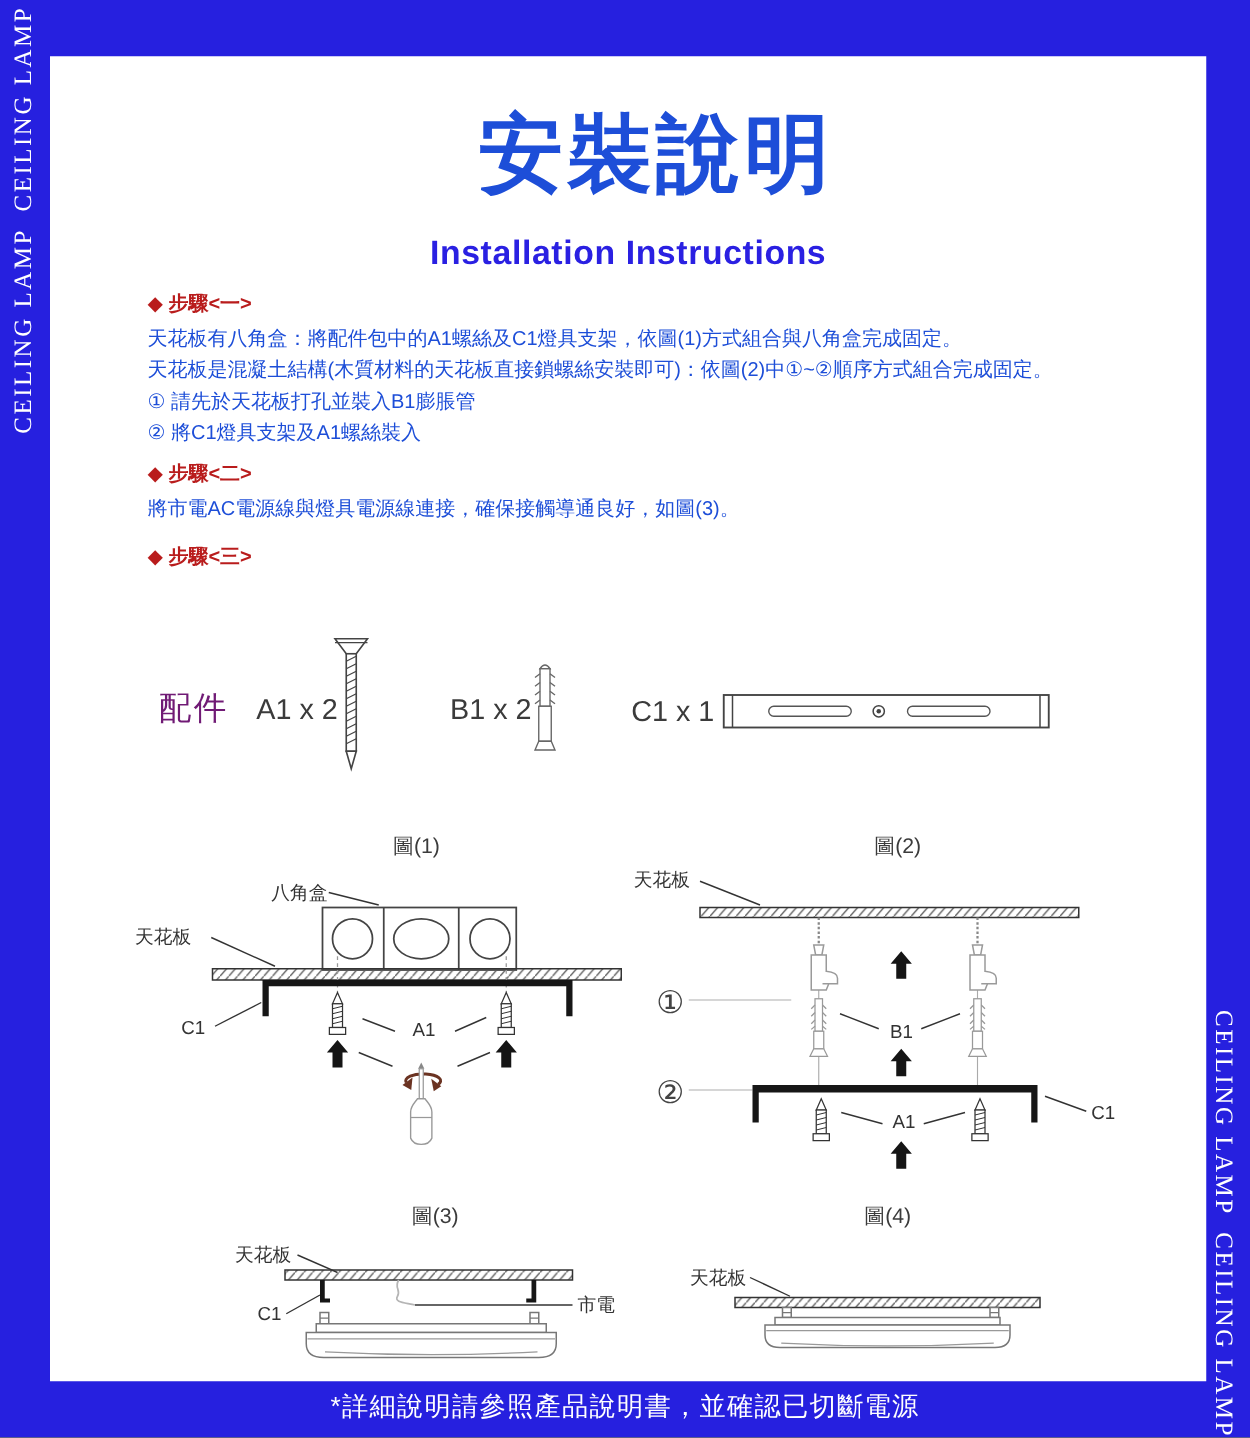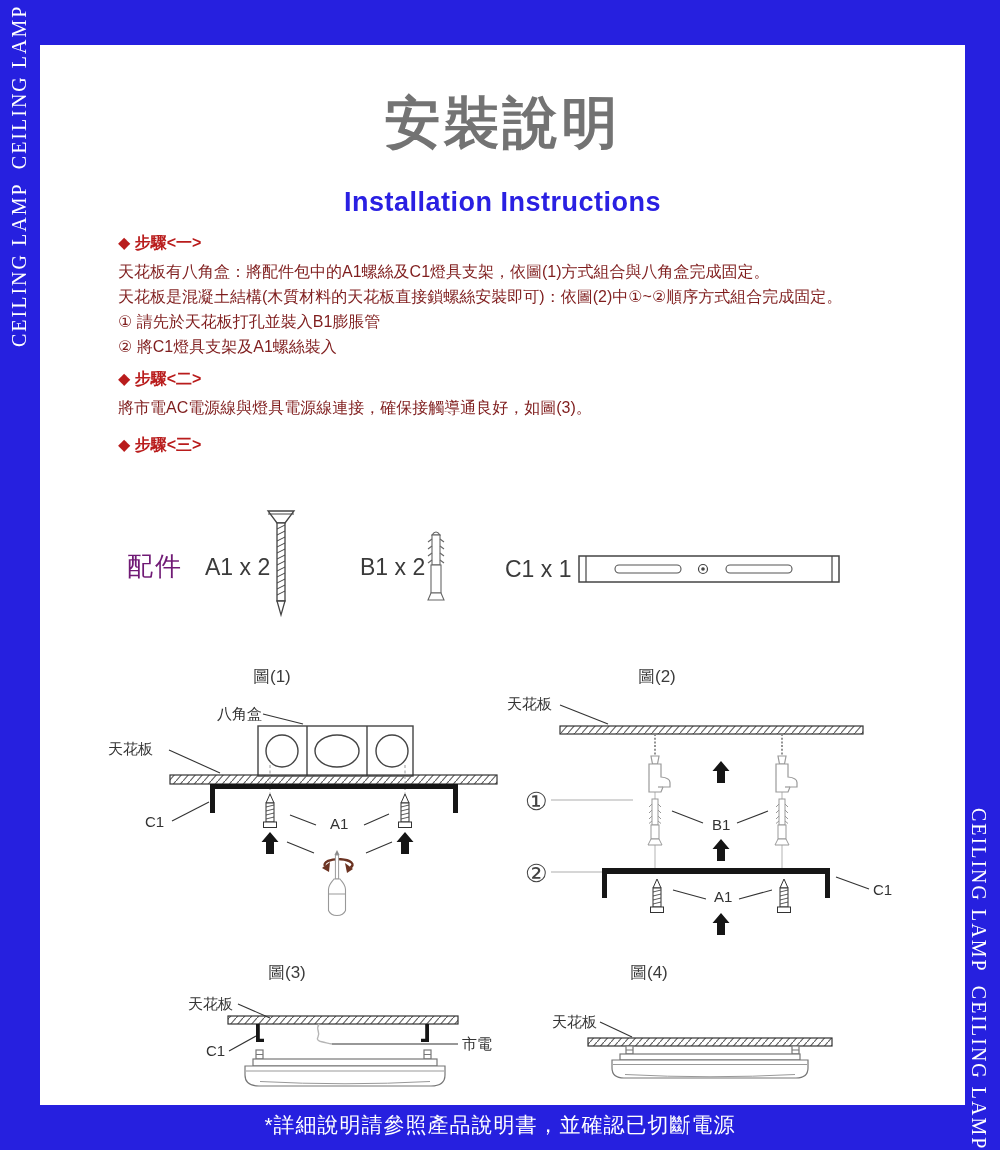--- a/index.html
+++ b/index.html
@@ -5,29 +5,29 @@
   html,body{margin:0;padding:0;background:#444;}
   .page{position:relative;width:1000px;height:1150px;background:#2620df;overflow:hidden;
         font-family:"Liberation Sans","DejaVu Sans",sans-serif;margin:0 auto;}
   .content{position:absolute;left:40px;top:45px;width:925px;height:1060px;background:#ffffff;}
   .side-text{position:absolute;color:#ffffff;font-family:"Liberation Serif","DejaVu Serif",serif;
         font-size:20px;letter-spacing:2px;white-space:pre;transform-origin:0 0;width:310px;height:30px;}
   .side-left{left:8px;top:347px;transform:rotate(-90deg);}
   .side-right{left:990px;top:808px;transform:rotate(90deg);}
   .footer-note{position:absolute;left:0;top:1111px;width:100%;text-align:center;color:#ffffff;
         font-size:21px;letter-spacing:1px;}
-  .title{position:absolute;top:30px;left:0;width:100%;text-align:center;color:#737373;
-        font-size:56px;font-weight:900;letter-spacing:3px;line-height:96px;margin:0;}
+  .title{position:absolute;top:30px;left:0;width:100%;text-align:center;color:#1d4ed8;
+        font-size:68px;font-weight:900;letter-spacing:3px;line-height:96px;margin:0;padding-left:22px;}
   .subtitle{position:absolute;top:142px;left:0;width:100%;text-align:center;color:#2a20e2;
         font-size:27px;font-weight:bold;letter-spacing:0.5px;}
   .step-head{position:absolute;left:78px;font-size:16px;font-weight:600;color:#b91c1c;}
-  .step-lines{position:absolute;left:78px;font-size:16px;font-weight:500;color:#7f1d1d;line-height:25px;width:810px;}
+  .step-lines{position:absolute;left:78px;font-size:16px;font-weight:500;color:#1d4ed8;line-height:25px;width:810px;}
   .part-label{position:absolute;font-size:23px;color:#3b3b3b;font-weight:500;}
   .parts-title{position:absolute;font-size:26px;color:#701a75;font-weight:500;letter-spacing:2px;}
-  .fig-title{position:absolute;width:160px;text-align:left;font-size:17px;color:#3b3b3b;}
+  .fig-title{position:absolute;width:160px;text-align:center;font-size:17px;color:#3b3b3b;}
   svg.part,svg.fig{position:absolute;overflow:visible;}
   svg text{font-family:"Liberation Sans","DejaVu Sans",sans-serif;font-size:15px;fill:#333;}
   svg text.circnum{font-size:25px;fill:#444;}
   .ld{stroke:#333;stroke-width:1.1;fill:none;}
   .ldl{stroke:#c9c9c9;stroke-width:1.3;fill:none;}
   .ol{fill:#ffffff;stroke:#444;stroke-width:1.4;}
   .olg{fill:#ffffff;stroke:#777;stroke-width:1.2;}
 </style>
 </head>
 <body>

